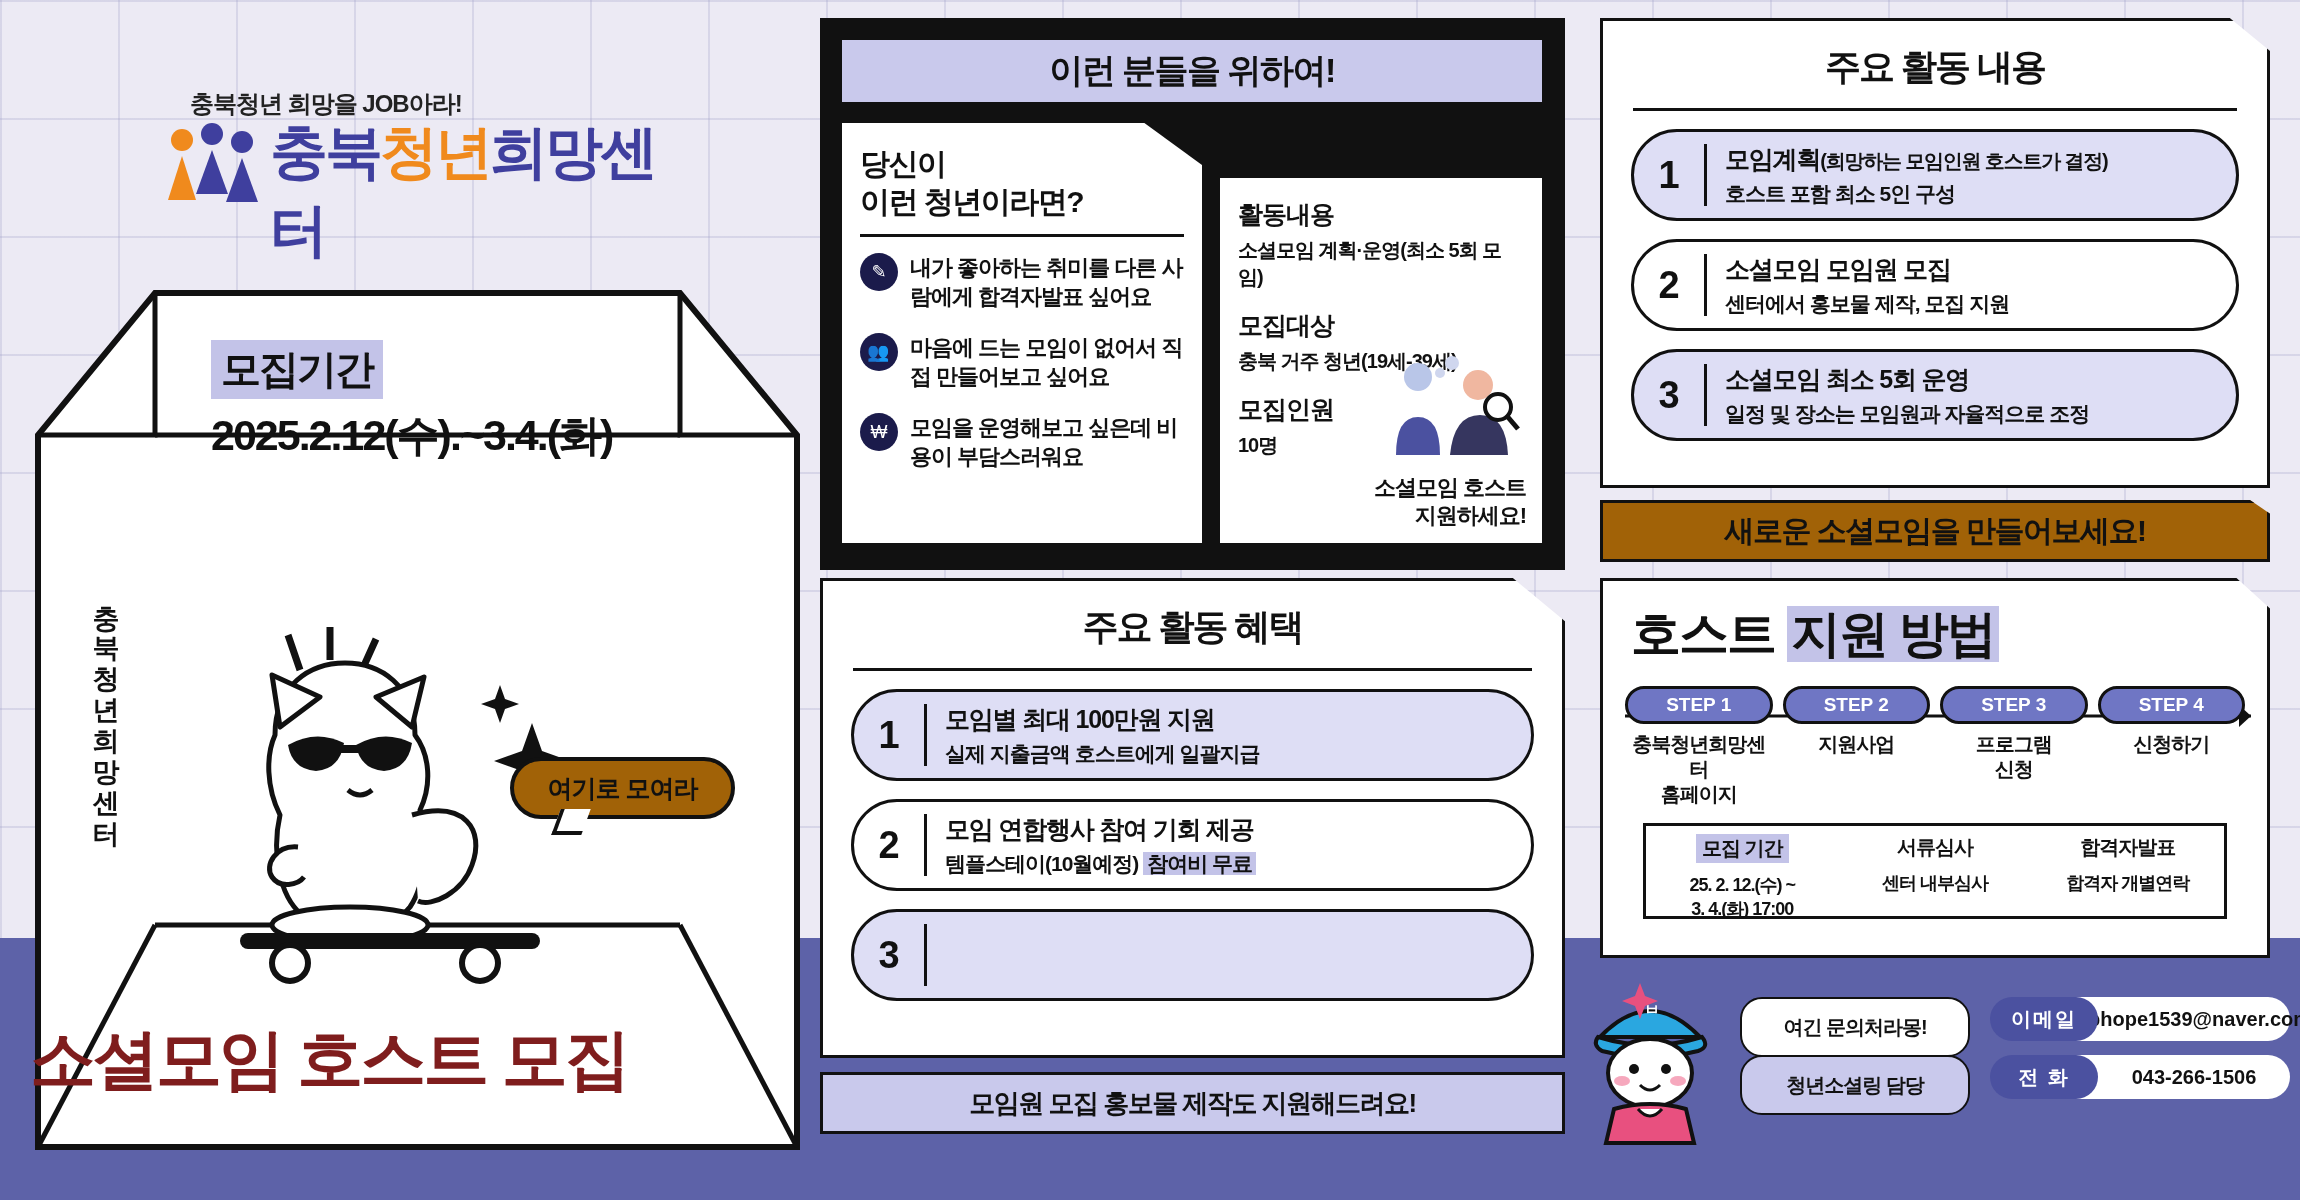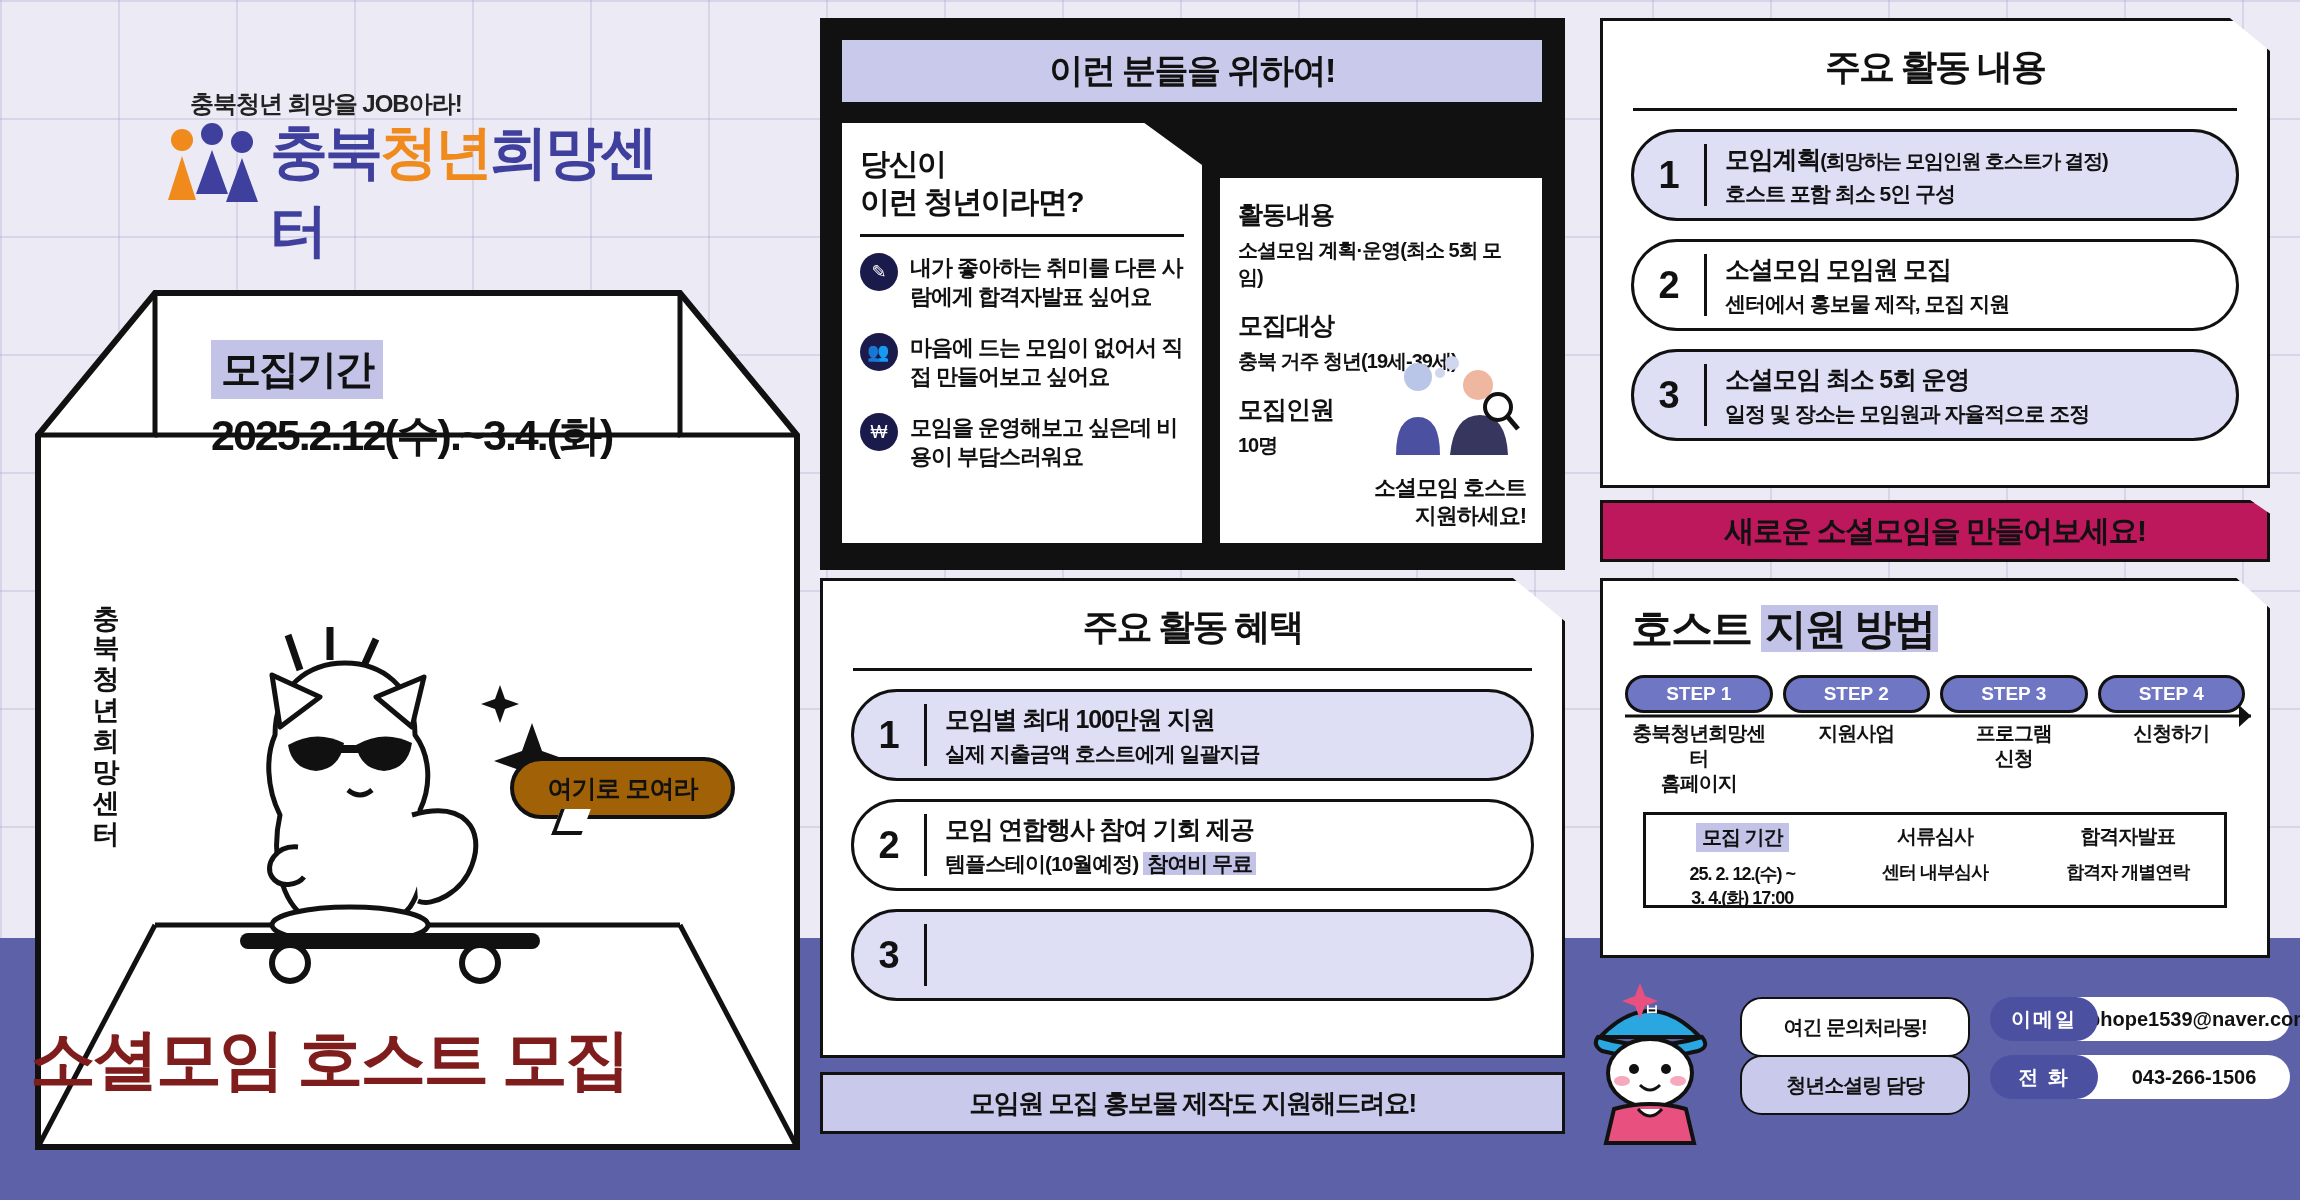--- a/index.html
+++ b/index.html
@@ -127,21 +127,21 @@
     flex:0 0 70px; text-align:center; font-size:38px; font-weight:900; color:#111;
   }
   .pill .divider { width:3px; height:62px; background:#111; }
   .pill .body { padding-left:18px; }
   .pill .l1 { font-size:25px; font-weight:900; color:#111; letter-spacing:-1.2px; }
   .pill .l2 { font-size:21px; font-weight:700; color:#111; letter-spacing:-1px; margin-top:4px;}
   .pill .l1 small { font-size:20px; font-weight:700; }
 
   .ribbon {
     position:absolute; left:1600px; top:500px; width:670px; height:62px;
-    background:#be185d; border:3px solid #111;
+    background:#a16207; border:3px solid #111;
     display:flex; align-items:center; justify-content:center;
     font-size:30px; font-weight:900; color:#111; letter-spacing:-1.5px;
     clip-path:polygon(0 0, 97% 0, 100% 22%, 100% 100%, 0 100%);
   }
 
   
   .benefit-card {
     position:absolute; left:820px; top:578px; width:745px; height:480px;
     clip-path:polygon(0 0, 93% 0, 100% 9%, 100% 100%, 0 100%);
   }
@@ -152,21 +152,21 @@
     font-size:26px; font-weight:900; color:#111; letter-spacing:-1.5px;
   }
   .hl { background:#c3c3e8; padding:0 4px; }
 
   
   .host-card {
     position:absolute; left:1600px; top:578px; width:670px; height:380px;
     clip-path:polygon(0 0, 95% 0, 100% 8%, 100% 100%, 0 100%);
   }
   .host-title {
-    margin:20px 0 0 28px; font-size:42px; font-weight:900; color:#111; letter-spacing:-2px;
+    margin:20px 0 0 28px; font-size:50px; font-weight:900; color:#111; letter-spacing:-2px;
   }
   .steps { display:flex; gap:10px; margin:18px 22px 0; position:relative;}
   .step-col { flex:1; text-align:center; }
   .step-badge {
     background:#6f76c4; color:#fff; font-size:19px; font-weight:800;
     border:3px solid #111; border-radius:30px; padding:5px 0;
   }
   .step-label { font-size:20px; font-weight:700; color:#111; margin-top:8px; line-height:1.25; letter-spacing:-1px;}
   .info-box {
     margin:16px 40px 0; border:3px solid #111; background:#fff; display:flex;

